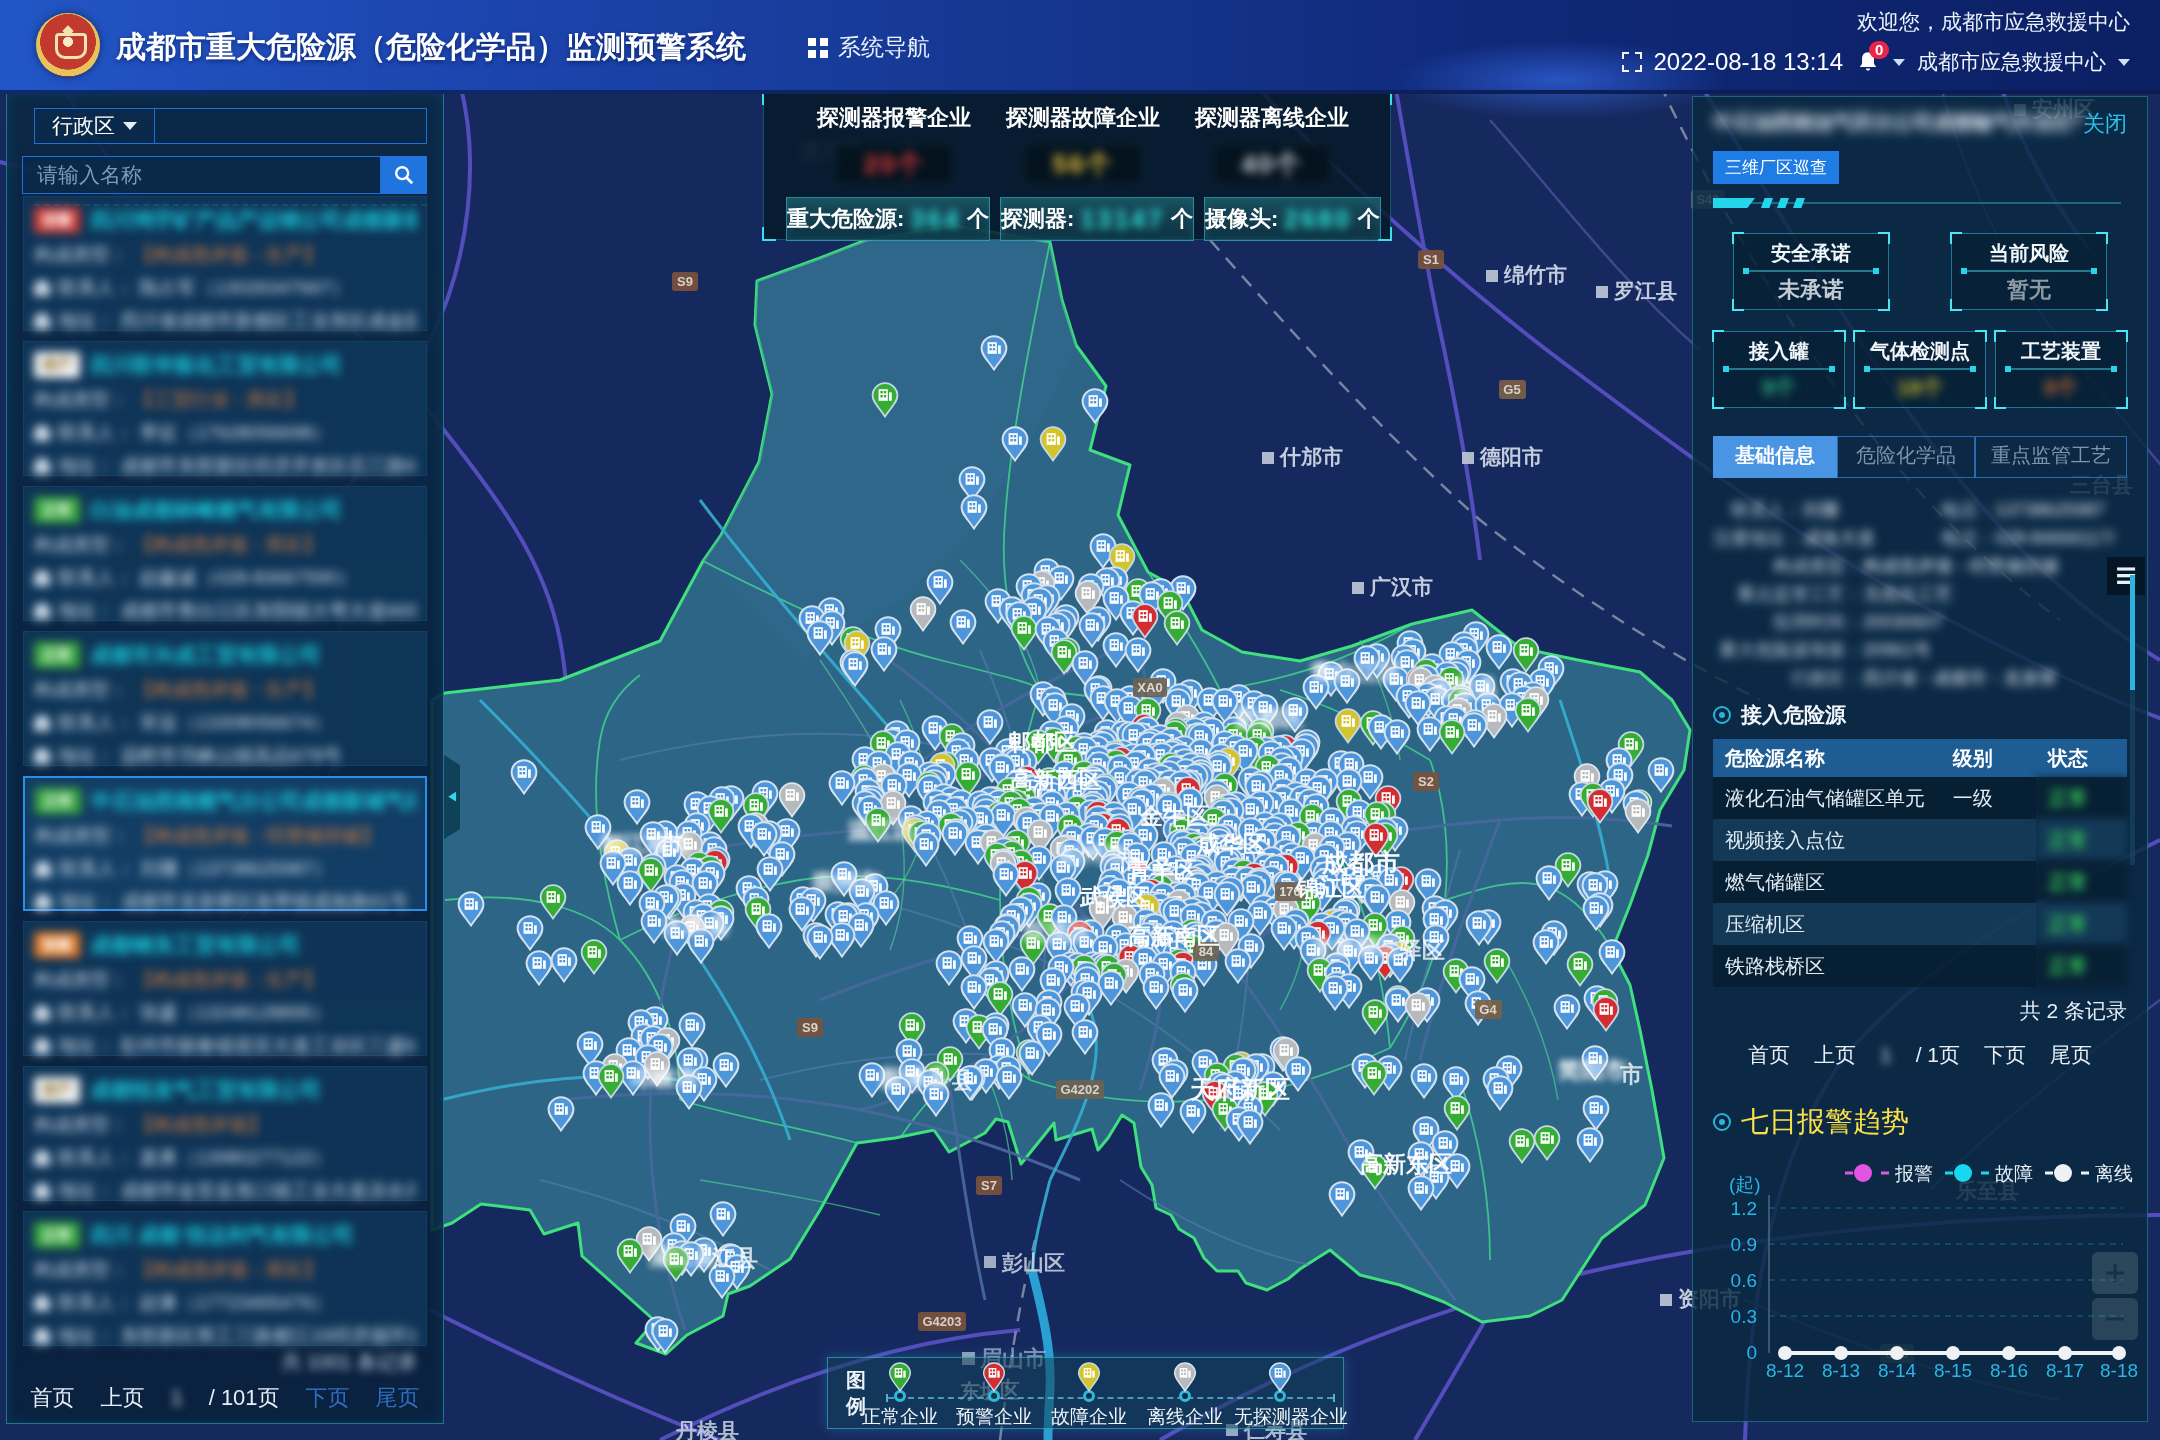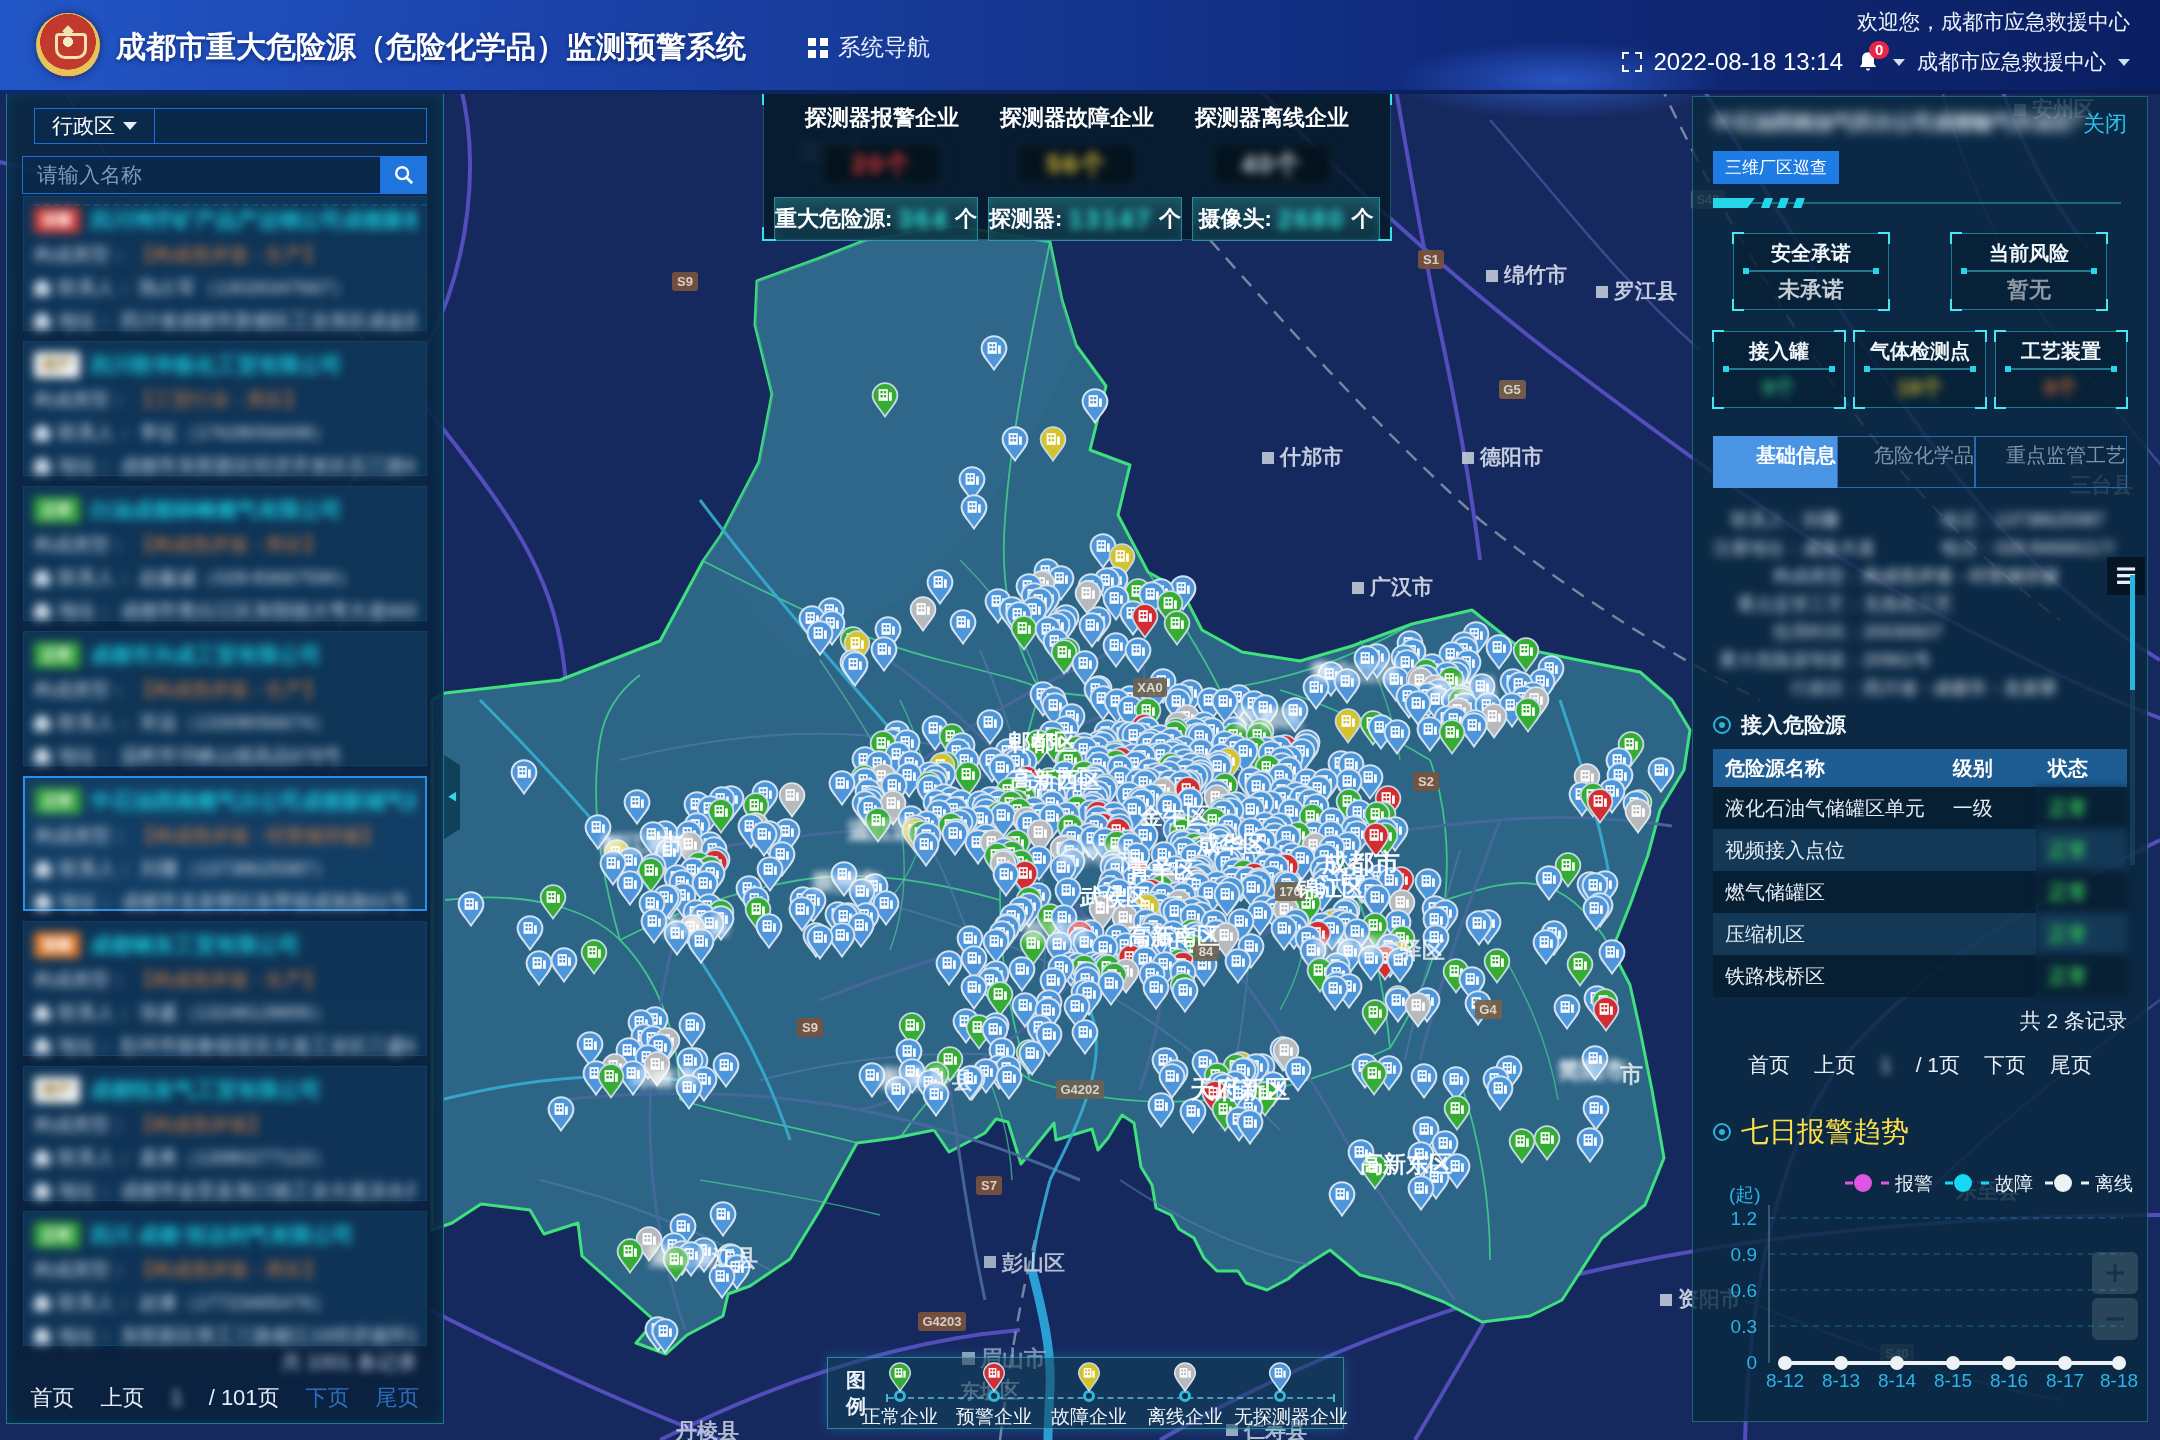--- a/index.html
+++ b/index.html
@@ -35,21 +35,21 @@
 #hinfo .fsi i:nth-child(3){left:0;bottom:0;border-right:0;border-top:0;}
 #hinfo .fsi i:nth-child(4){right:0;bottom:0;border-left:0;border-top:0;}
 #hinfo .bell{position:relative;width:26px;height:26px;}
 #hinfo .bell svg{display:block;}
 #hinfo .badge{position:absolute;top:-8px;left:14px;background:#e8264a;color:#fff;font-size:15px;
  border-radius:9px;padding:0 6px;line-height:18px;font-weight:bold;}
 #hinfo .caret{width:0;height:0;border-left:6px solid transparent;border-right:6px solid transparent;border-top:7px solid #cfe0f2;}
 #hinfo .uname{font-size:21px;color:#f0f6fd;}
 
 .hud{position:absolute;background:rgba(7,34,56,.86);border:1px solid rgba(46,150,182,.55);}
-.corner{position:relative;}
+.corner{position:relative;padding-left:12px;}
 .corner>i{position:absolute;width:14px;height:14px;border:2px solid #35e0f2;z-index:5;}
 .corner>i.tl{left:-2px;top:-2px;border-right:0;border-bottom:0;}
 .corner>i.tr{right:-2px;top:-2px;border-left:0;border-bottom:0;}
 .corner>i.bl{left:-2px;bottom:-2px;border-right:0;border-top:0;}
 .corner>i.br{right:-2px;bottom:-2px;border-left:0;border-top:0;}
 .blur5{filter:blur(5px);}
 .blur4{filter:blur(4px);}
 .blur6{filter:blur(6px);}
 
 #lp{left:6px;top:93px;width:438px;height:1331px;z-index:20;
@@ -113,21 +113,21 @@
 .kcard .dv{margin:6px 10px 0 10px;height:2px;background:rgba(40,130,150,.9);position:relative;}
 .kcard .dv:before,.kcard .dv:after{content:"";position:absolute;top:-2px;width:6px;height:6px;background:#2ad4e8;}
 .kcard .dv:before{left:-1px;}
 .kcard .dv:after{right:-1px;}
 .kcard .kv{text-align:center;font-size:22px;font-weight:bold;line-height:36px;}
 #rp .row-a{margin-top:25px;display:flex;justify-content:space-between;padding:0 20px;}
 #rp .row-a .kcard{width:156px;}
 #rp .row-b{margin-top:21px;display:flex;justify-content:space-between;}
 #rp .row-b .kcard{width:132px;}
 #rp .tabs{margin-top:28px;display:flex;}
-#rp .tab{height:52px;line-height:36px;text-align:right;font-size:20px;border:1px solid #2a6ab0;color:#7d95ad;}
+#rp .tab{height:42px;line-height:36px;text-align:center;font-size:20px;border:1px solid #2a6ab0;color:#7d95ad;}
 #rp .tab.on{background:#4a94e4;color:#fff;border-color:#4a94e4;font-weight:bold;}
 #rp .info{margin-top:20px;position:relative;}
 #rp .info .ln{display:flex;margin-top:3px;font-size:18px;line-height:25px;}
 #rp .info .l{width:150px;text-align:right;color:#cddcea;}
 #rp .info .v{flex:1;color:#e8f1f9;}
 #rp .ihdr{margin-top:10px;display:flex;align-items:center;gap:10px;color:#f2f7fc;font-size:21px;font-weight:bold;}
 .radio{width:18px;height:18px;border-radius:50%;border:2px solid #2ab4d8;position:relative;}
 .radio:before{content:"";position:absolute;left:4px;top:4px;width:6px;height:6px;border-radius:50%;background:#2ab4d8;}
 #rp table{margin-top:10px;width:100%;border-collapse:collapse;font-size:20px;}
 #rp th{background:#1d5d94;color:#fff;text-align:left;font-weight:bold;height:38px;padding-left:12px;}

